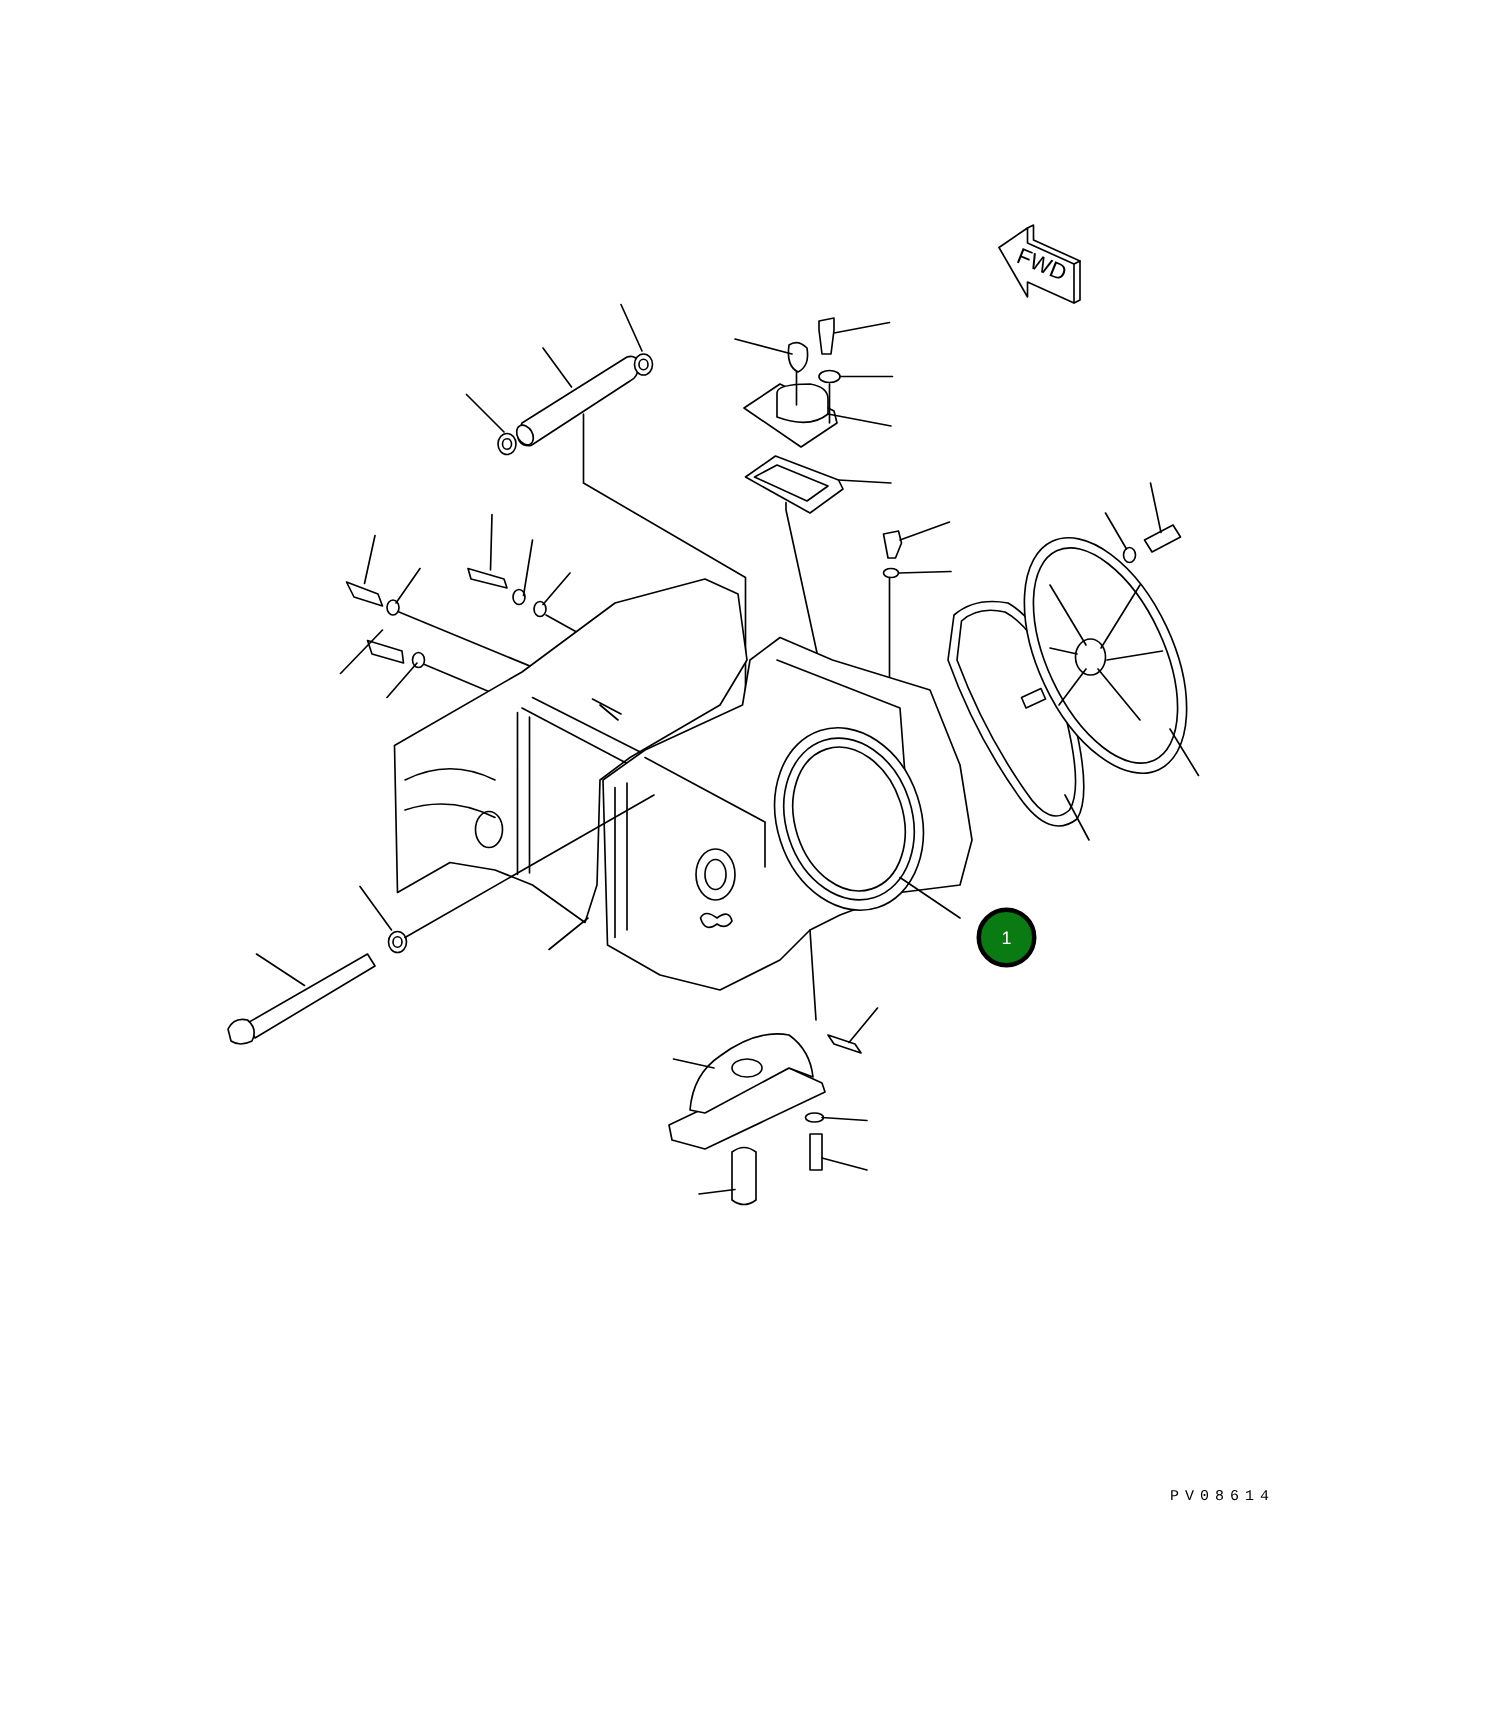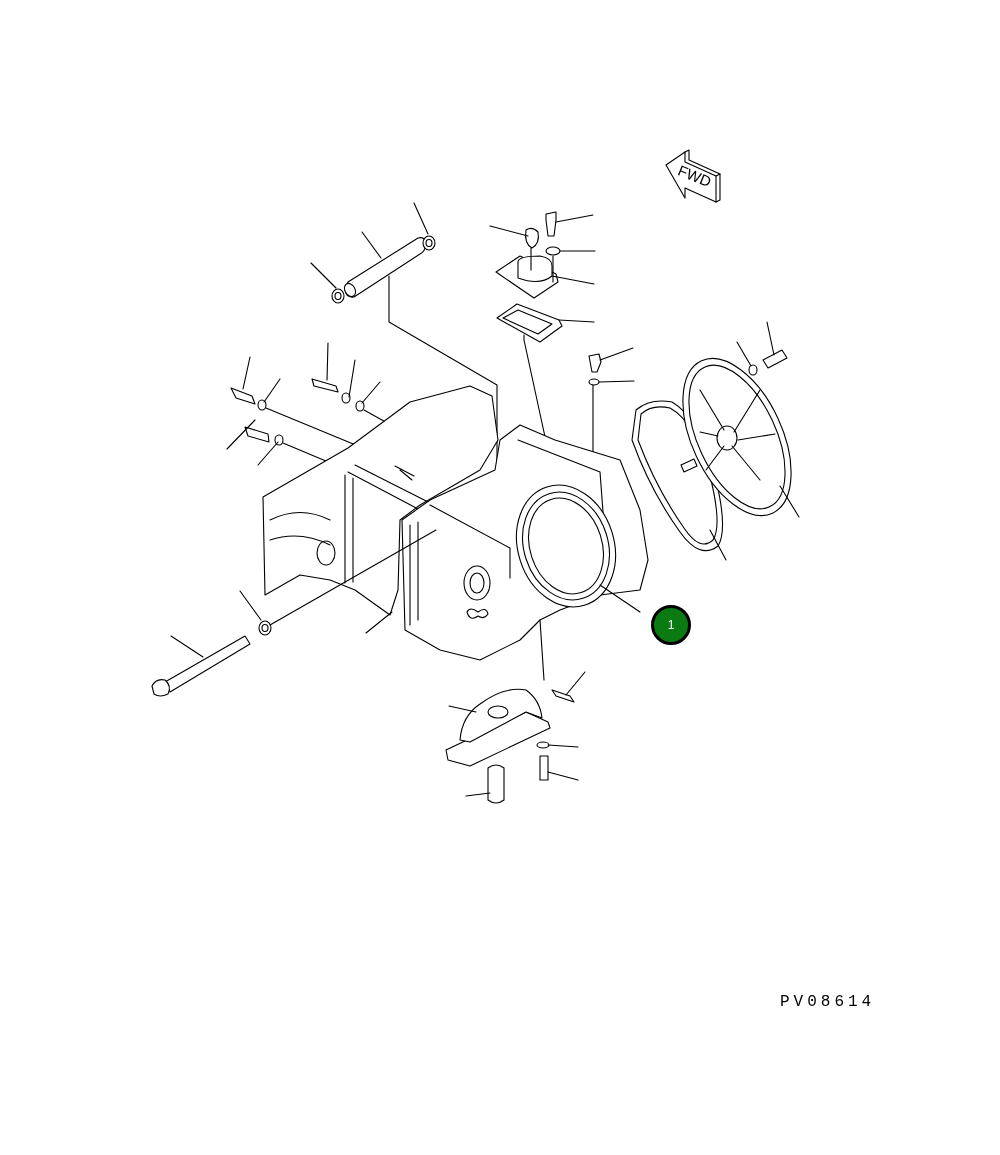--- a/index.html
+++ b/index.html
@@ -6,21 +6,21 @@
   body { width: 1000px; height: 1155px; position: relative; overflow: hidden;
          font-family: "Liberation Sans", sans-serif; }
   #diagram { position: absolute; left: 0; top: 0; width: 1000px; height: 1155px; }
   .ln { stroke: #000; stroke-width: 1.1; fill: none; stroke-linecap: round; stroke-linejoin: round; }
   .part { stroke: #000; stroke-width: 1.1; fill: #fff; stroke-linejoin: round; }
   .callout { position: absolute; left: 651px; top: 605px; width: 40px; height: 40px;
              border-radius: 50%; background: #0a7a12; border: 3px solid #000; box-sizing: border-box;
              display: flex; align-items: center; justify-content: center;
              color: #ffffff; font-size: 12px; cursor: pointer; }
   .drawing-id { position: absolute; left: 780px; top: 993px; font-family: "Liberation Mono", monospace;
-                font-size: 16px; letter-spacing: 4px; color: #000; }
+                font-size: 10px; letter-spacing: 4px; color: #000; }
   .fwd-label { font-family: "Liberation Sans", sans-serif; font-size: 15px; }
 </style>
 </head>
 <body>
 
 <svg id="diagram" viewBox="0 0 1000 1155" xmlns="http://www.w3.org/2000/svg">
 
   <g>
     <path class="part" d="M666,165 L685,152 L685,162 L716,176 L716,202 L685,188 L685,198 Z"></path>
     <path class="ln" d="M716,176 L720,174 L720,200 L716,202"></path>

